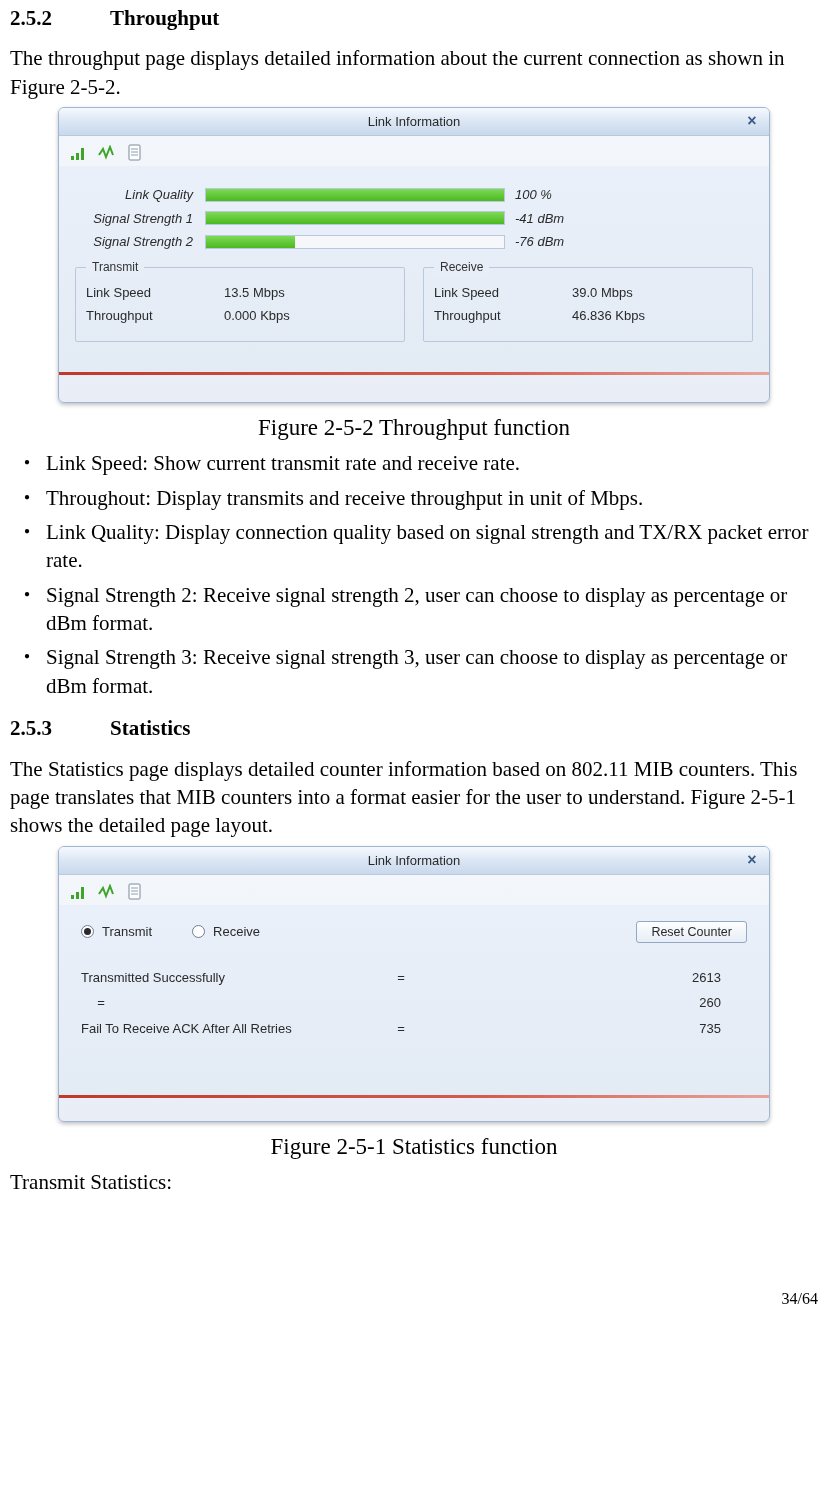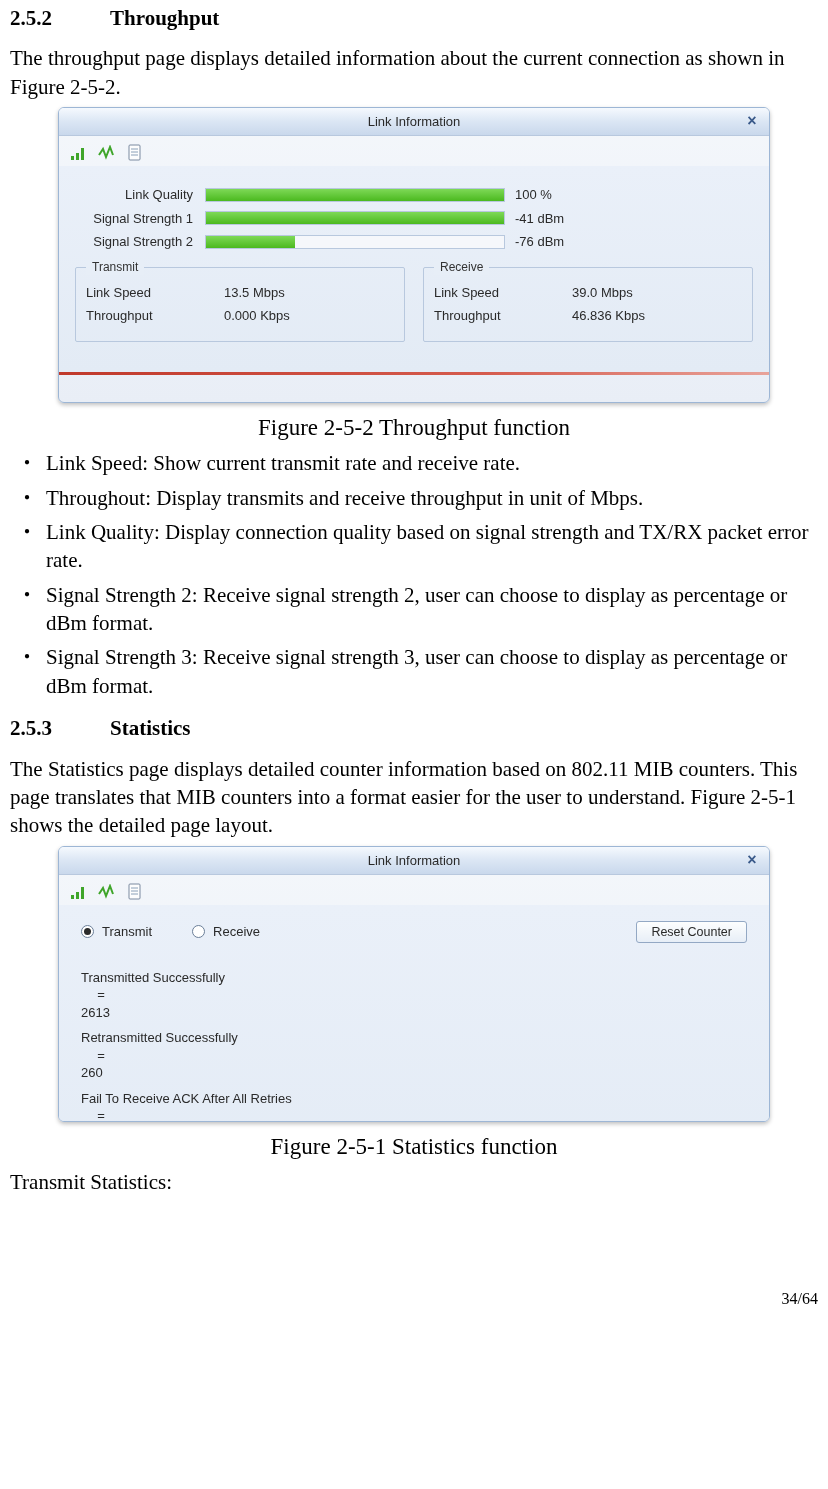--- a/index.html
+++ b/index.html
@@ -83,21 +83,21 @@
     .panel-body {
       padding: 8px 16px 14px 16px;
       background: linear-gradient(to bottom, #eaf0f9 0%, #e3ebf5 100%);
     }
     .panel-bottom-line {
       height: 3px;
       background: linear-gradient(to right, #c0392b 0%, #d55b4d 60%, #e8a39a 100%);
     }
 
     
-    .signal-row { display: flex; align-items: center; margin: 6px 0; }
+    .signal-row { display: flex; align-items: center; margin: 6px 0; font-style: italic; }
     .signal-label { width: 130px; text-align: right; padding-right: 12px; color: #2a2a2a; }
     .signal-bar { width: 300px; height: 14px; background: #f5f7fb; border: 1px solid #b8c8de; position: relative; }
     .signal-fill { height: 100%; background: linear-gradient(to bottom, #7ed957 0%, #4bb91f 100%); }
     .signal-value { width: 80px; text-align: left; padding-left: 10px; color: #2a2a2a; }
     .group-row { display: flex; gap: 18px; margin-top: 16px; }
     .groupbox {
       flex: 1;
       border: 1px solid #b8c8de;
       border-radius: 2px;
       padding: 10px 10px 10px 10px;
@@ -129,21 +129,21 @@
     .btn {
       margin-left: auto;
       padding: 3px 14px;
       border: 1px solid #93a8c4;
       border-radius: 3px;
       background: linear-gradient(to bottom, #fdfefe 0%, #e7eef7 100%);
       font-size: 12.5px;
       color: #2a2a2a;
       cursor: pointer;
     }
-    .stat-row { display: flex; align-items: flex-start; margin: 8px 0; padding: 0 6px; flex-direction: column; }
+    .stat-row { display: flex; align-items: flex-end; margin: 8px 0; padding: 0 6px; }
     .stat-label { width: 300px; }
     .stat-eq { width: 40px; text-align: center; }
     .stat-val { flex: 1; text-align: right; padding-right: 26px; }
 
     .panel.throughput .panel-body { padding-top: 14px; padding-bottom: 30px; }
     .panel.throughput { height: 296px; }
     .panel.statistics { height: 276px; }
     .panel.statistics .panel-body { padding-bottom: 50px; }
   </style>
 </head>
@@ -285,21 +285,20 @@
           <span>Receive</span>
         </label>
         <button class="btn">Reset Counter</button>
       </div>
       <div class="stat-row">
         <span class="stat-label">Transmitted Successfully</span>
         <span class="stat-eq">=</span>
         <span class="stat-val">2613</span>
       </div>
       <div class="stat-row">
-        <span class="stat-label">Retransmitted Successfully</span>
         <span class="stat-eq">=</span>
         <span class="stat-val">260</span>
       </div>
       <div class="stat-row">
         <span class="stat-label">Fail To Receive ACK After All Retries</span>
         <span class="stat-eq">=</span>
         <span class="stat-val">735</span>
       </div>
     </div>
     <div class="panel-bottom-line"></div>

